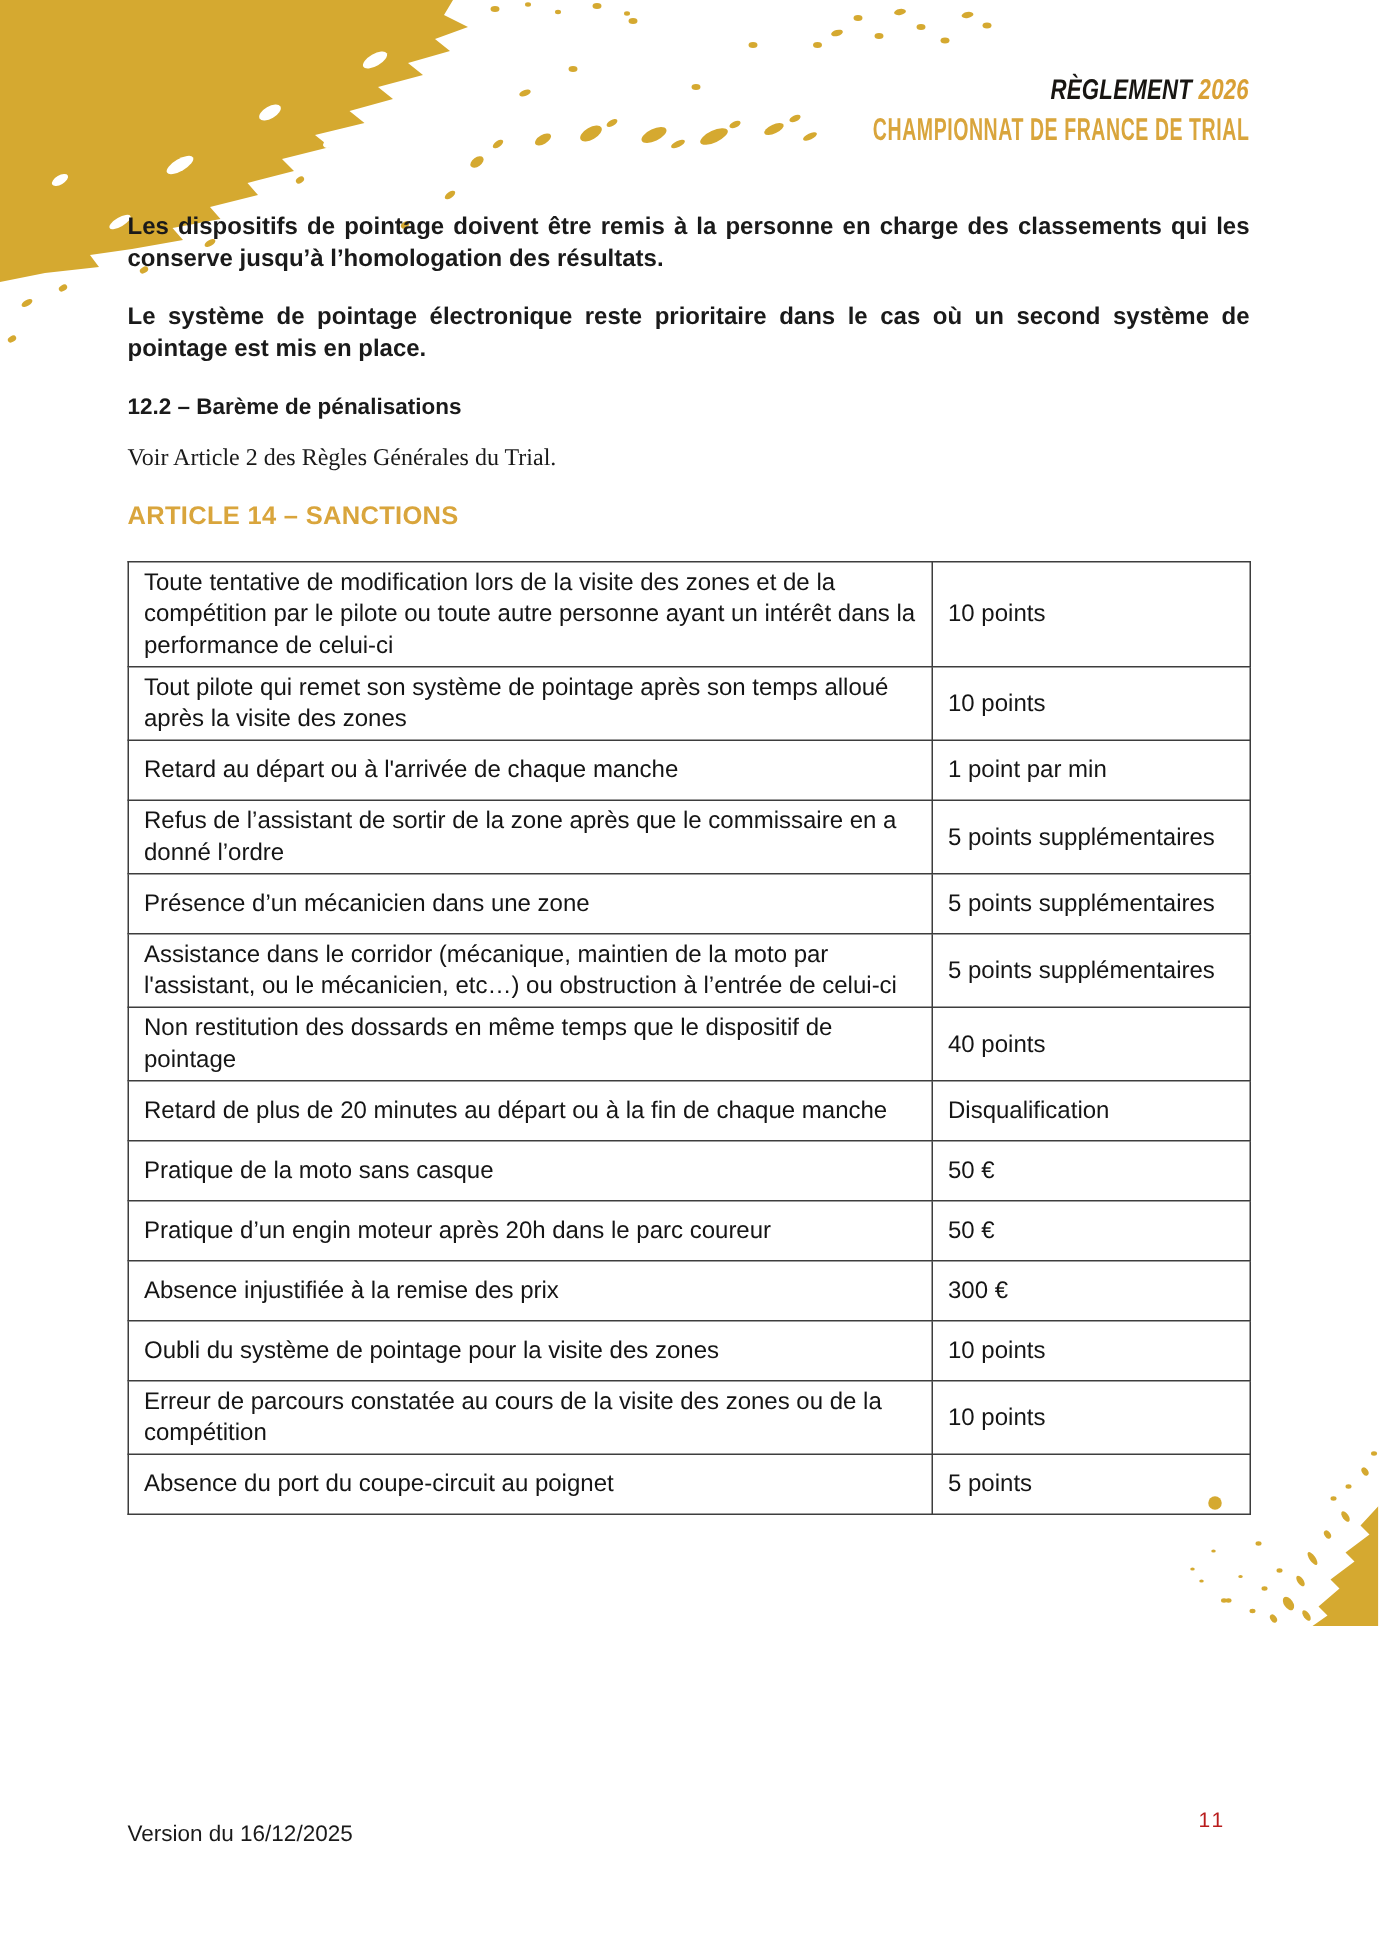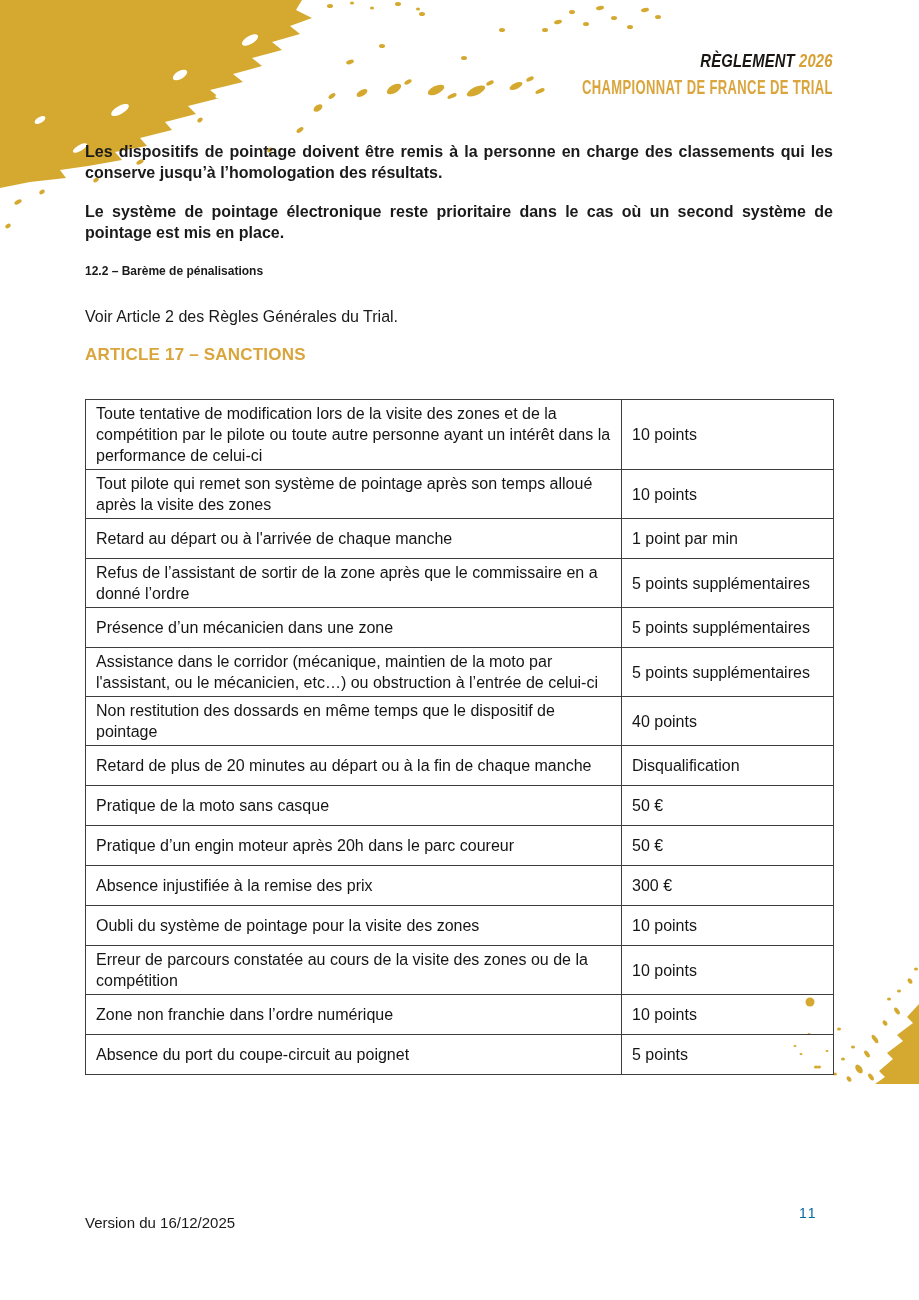--- a/index.html
+++ b/index.html
@@ -26,38 +26,38 @@
   .hdr-line1 .t-gold{color:#d9a035;}
   .hdr-line2{
     display:block;white-space:nowrap;margin-top:3px;
     transform:scaleX(0.62);transform-origin:right center;
     font-weight:bold;font-size:21px;letter-spacing:.6px;color:#d9a53c;
   }
 
   
   .content{position:absolute;left:85px;top:141px;width:748px;z-index:2;}
   p.b{font-weight:bold;font-size:16px;line-height:21px;text-align:justify;margin:0 0 18px 0;}
-  .h12{font-weight:bold;font-size:12px;line-height:21px;margin:13px 0 0 0;}
-  .voir{font-size:16px;line-height:21px;margin:24px 0 0 0;}
+  .h12{font-weight:bold;font-size:15px;line-height:21px;margin:13px 0 0 0;}
+  .voir{font-size:16px;line-height:21px;margin:13px 0 0 0;font-family:Liberation Serif, serif;}
   .art{font-weight:bold;font-size:17px;line-height:21px;margin:17px 0 0 0;color:#d9a53c;letter-spacing:.2px;}
 
   table.sanctions{
-    border-collapse:collapse;margin-top:34px;width:748px;table-layout:fixed;padding-left:15px;
+    border-collapse:collapse;margin-top:20px;width:748px;table-layout:fixed;padding-left:15px;
   }
   table.sanctions td{
     border:1px solid #3d3d3d;vertical-align:middle;
     font-size:16px;line-height:21px;color:#151515;
     padding:3px 10px;
   }
   table.sanctions tr{height:40px;}
   td.c2{padding-left:12px;}
 
   
   .version{position:absolute;left:85px;top:1214px;font-size:15px;z-index:2;}
-  .pagenum{position:absolute;left:799px;top:1205px;font-size:14px;letter-spacing:2px;z-index:3;color:#0369a1;}
+  .pagenum{position:absolute;left:799px;top:1205px;font-size:14px;letter-spacing:2px;z-index:3;color:#b91c1c;}
 </style>
 </head>
 <body>
 
 <div class="page">
 
   <svg class="brush-tl" width="680" height="260" viewBox="0 0 680 260" aria-hidden="true">
     <g fill="#d5a930">
       <path d="M0,0 L302,0 L296,10 L312,18 L290,26 L300,34 L272,42 L282,50 L252,58 L262,66
                L233,74 L243,82 L210,90 L220,98 L188,106 L196,114 L165,122 L172,130 L140,138
@@ -145,21 +145,21 @@
       <span class="t-black">RÈGLEMENT</span>&nbsp;<span class="t-gold">2026</span>
     </span>
     <span class="hdr-line2">CHAMPIONNAT DE FRANCE DE TRIAL</span>
   </div>
 
   <div class="content">
     <p class="b">Les dispositifs de pointage doivent être remis à la personne en charge des classements qui les conserve jusqu’à l’homologation des résultats.</p>
     <p class="b">Le système de pointage électronique reste prioritaire dans le cas où un second système de pointage est mis en place.</p>
     <div class="h12">12.2 – Barème de pénalisations</div>
     <p class="voir">Voir Article 2 des Règles Générales du Trial.</p>
-    <div class="art">ARTICLE 17 – SANCTIONS</div>
+    <div class="art">ARTICLE 14 – SANCTIONS</div>
 
     <table class="sanctions">
       <colgroup>
           <col style="width:536px">
           <col style="width:212px">
         </colgroup>
       <tbody>
         <tr>
           <td class="c1">Toute tentative de modification lors de la visite des zones et de la compétition par le pilote ou toute autre personne ayant un intérêt dans la performance de celui-ci</td>
           <td class="c2">10 points</td>
@@ -206,24 +206,20 @@
         </tr>
         <tr>
           <td class="c1">Oubli du système de pointage pour la visite des zones</td>
           <td class="c2">10 points</td>
         </tr>
         <tr>
           <td class="c1">Erreur de parcours constatée au cours de la visite des zones ou de la compétition</td>
           <td class="c2">10 points</td>
         </tr>
         <tr>
-          <td class="c1">Zone non franchie dans l’ordre numérique</td>
-          <td class="c2">10 points</td>
-        </tr>
-        <tr>
           <td class="c1">Absence du port du coupe-circuit au poignet</td>
           <td class="c2">5 points</td>
         </tr>
       </tbody>
     </table>
   </div>
 
   <div class="version">Version du 16/12/2025</div>
   <div class="pagenum">11</div>
 

